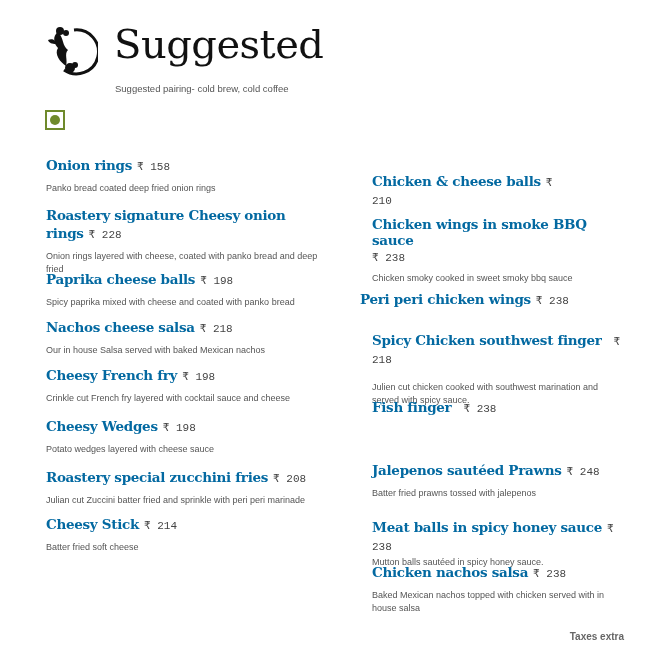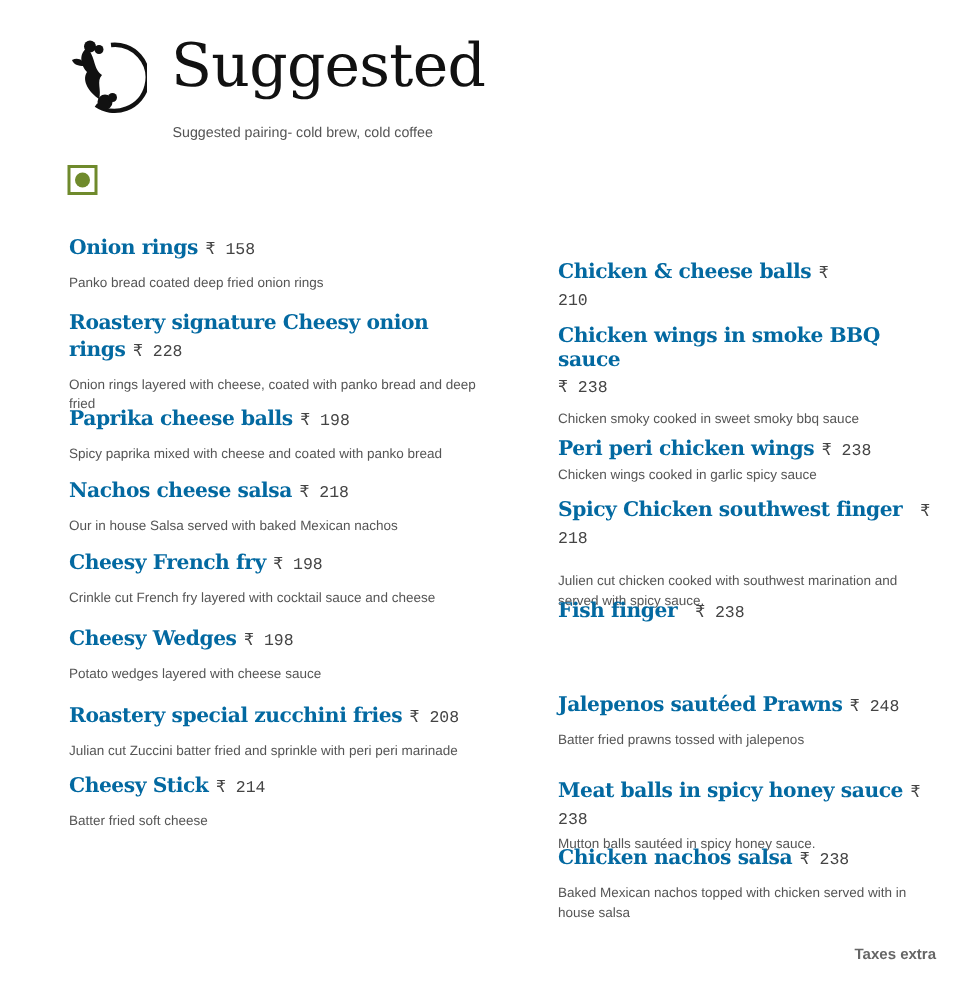--- a/index.html
+++ b/index.html
@@ -74,23 +74,22 @@
 </div>
 
 <div class="item" style="left:372px;top:156px;width:205px;margin-top:16px;">
   <span class="item-name">Chicken &amp; cheese balls</span><span class="item-price">₹ 210</span>
 </div>
 <div class="item" style="left:372px;top:216px;width:245px;">
   <div class="item-name">Chicken wings in smoke BBQ sauce</div>
   <div class="item-price" style="margin-left:0;margin-top:3px;">₹ 238</div>
   <div class="item-desc">Chicken smoky cooked in sweet smoky bbq sauce</div>
 </div>
-<div class="item" style="left:372px;top:290px;width:250px;">
+<div class="item" style="left:360px;top:290px;width:250px;">
   <span class="item-name">Peri peri chicken wings</span><span class="item-price">₹ 238</span>
-  <div class="item-desc" style="margin-top:2px;">Chicken wings cooked in garlic spicy sauce</div>
 </div>
 <div class="item" style="left:372px;top:331px;width:255px;">
   <span class="item-name">Spicy Chicken southwest finger</span><span class="item-price" style="margin-left:12px;">₹ 218</span>
   <div class="item-desc" style="margin-top:14px;">Julien cut chicken cooked with southwest marination and served with spicy sauce.</div>
 </div>
 <div class="item" style="left:372px;top:398px;width:255px;">
   <span class="item-name">Fish finger</span><span class="item-price" style="margin-left:12px;">₹ 238</span>
 </div>
 <div class="item" style="left:372px;top:461px;width:255px;">
   <span class="item-name">Jalepenos sautéed Prawns</span><span class="item-price" style="">₹ 248</span>

